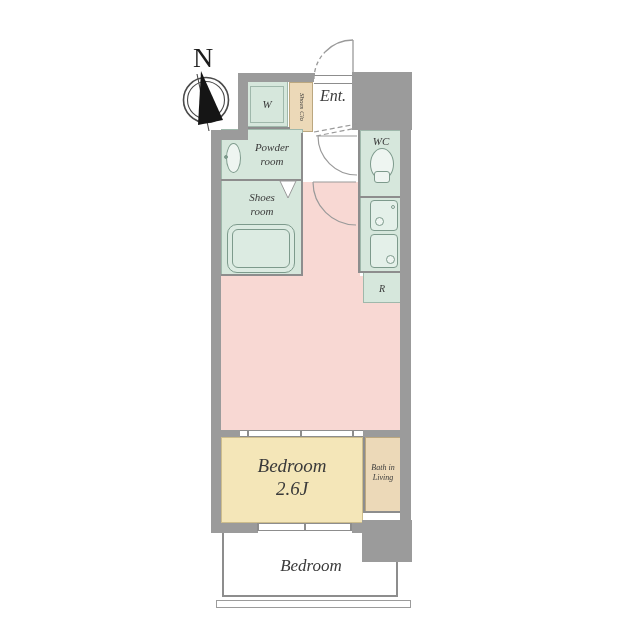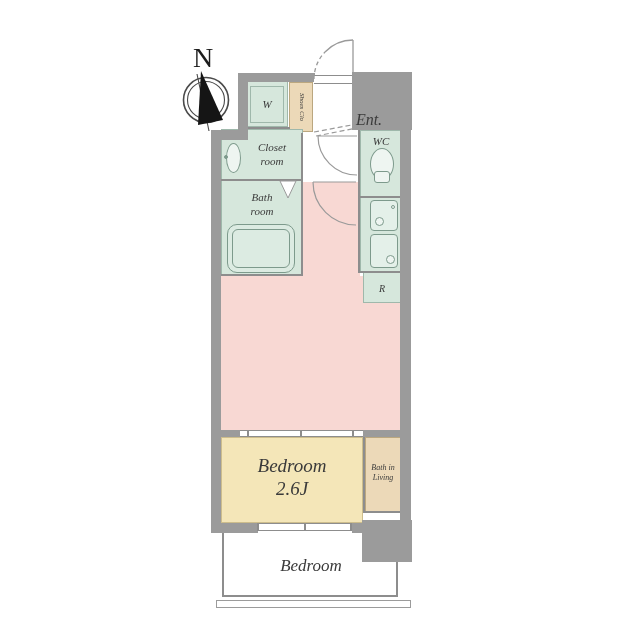--- a/index.html
+++ b/index.html
@@ -134,35 +134,35 @@
 
     <g>
       <circle cx="206" cy="100" r="22.5" fill="none" stroke="#4a4a4a" stroke-width="1.6"></circle>
       <circle cx="206" cy="100" r="18.5" fill="none" stroke="#4a4a4a" stroke-width="1.1"></circle>
       <line x1="197" y1="74" x2="209" y2="131" stroke="#4a4a4a" stroke-width="1.1"></line>
       <polygon points="201,71 223,120 198,125" fill="#151515"></polygon>
       <text x="203" y="67" text-anchor="middle" font-family="Liberation Serif, DejaVu Serif, serif" font-size="28" fill="#1d1d1d">N</text>
     </g>
   </svg>
 
-  <div class="lbl" style="left:333px;top:120px;font-size:16px;margin-left:36px;">
+  <div class="lbl" style="left:333px;top:96px;font-size:16px;">
     <span>Ent.</span>
   </div>
   <div class="lbl" style="left:267px;top:104px;font-size:11px;">
     <span>W</span>
   </div>
   <div class="lbl" style="left:301px;top:107px;font-size:7px;transform:translate(-50%,-50%) rotate(90deg);">
     <span>Shoes Clo</span>
   </div>
   <div class="lbl" style="left:272px;top:154px;font-size:11px;">
-    <span>Closet</span>
+    <span>Powder</span>
       <span>room</span>
   </div>
   <div class="lbl" style="left:262px;top:204px;font-size:11px;">
-    <span>Bath</span>
+    <span>Shoes</span>
       <span>room</span>
   </div>
   <div class="lbl" style="left:381px;top:141px;font-size:11px;">
     <span>WC</span>
   </div>
   <div class="lbl" style="left:382px;top:288px;font-size:10px;">
     <span>R</span>
   </div>
   <div class="lbl" style="left:292px;top:478px;font-size:19px;line-height:1.2;">
     <span>Bedroom</span>

